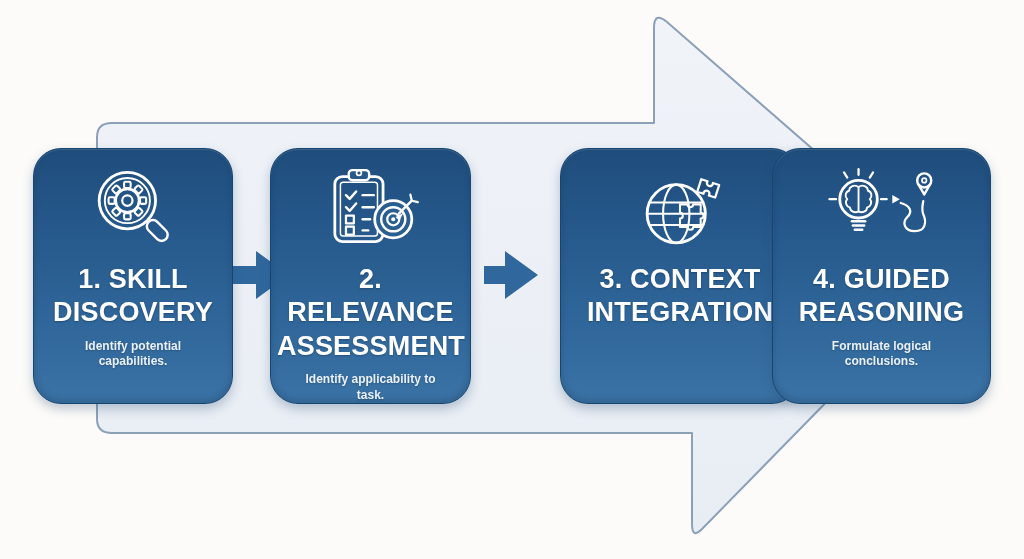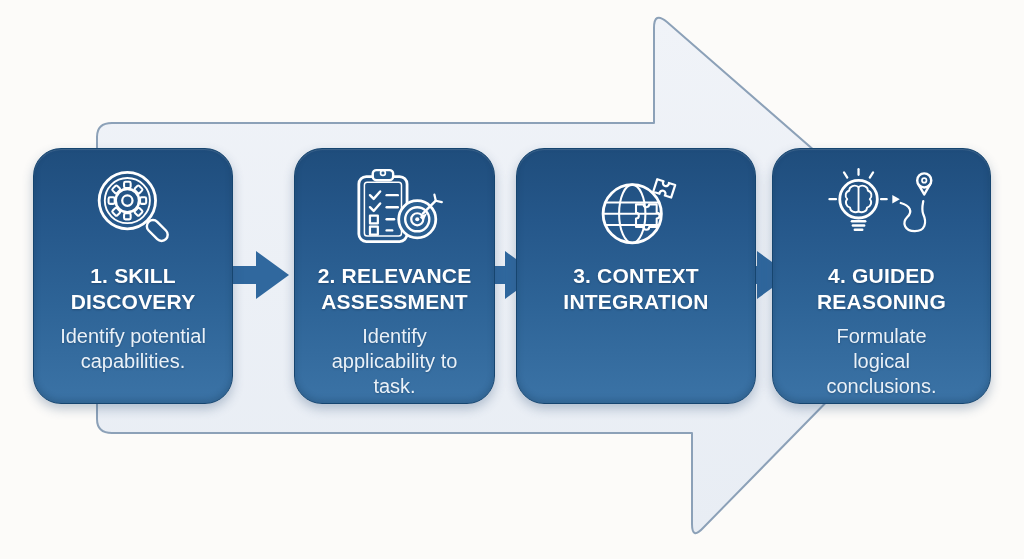--- a/index.html
+++ b/index.html
@@ -11,32 +11,32 @@
   .bg-svg{position:absolute;left:0;top:0;width:1024px;height:559px;}
   .step-card{
     position:absolute;top:148px;height:256px;box-sizing:border-box;
     border-radius:28px;
     background:linear-gradient(180deg,#1f4d7c 0%,#25578a 28%,#2e6497 62%,#3b73a6 100%);
     border:1px solid #16456f;
     box-shadow:0 5px 11px rgba(44,76,116,.30), inset 0 1px 1px rgba(255,255,255,.14), inset 0 -3px 6px rgba(10,35,60,.22);
     color:#fff;text-align:center;padding-top:12px;
   }
   .card-1{left:33px;width:200px;}
-  .card-2{left:294px;width:201px;}
-  .card-3{left:516px;width:240px;}
+  .card-2{left:270px;width:201px;}
+  .card-3{left:560px;width:240px;}
   .card-4{left:772px;width:219px;}
   .card-icon{height:98px;display:flex;align-items:center;justify-content:center;}
   .card-title{
     margin-top:4px;padding:0 6px;
-    font-size:21px;font-weight:bold;line-height:1.24;letter-spacing:.2px;
+    font-size:27px;font-weight:bold;line-height:1.24;letter-spacing:.2px;
     color:#ffffff;text-shadow:0 1px 2px rgba(8,30,54,.35);
   }
   .card-desc{
     max-width:152px;margin:9px auto 0;
-    font-size:20px;font-weight:400;line-height:1.26;
+    font-size:12px;font-weight:700;line-height:1.26;
     color:#eaf1f8;text-shadow:0 1px 2px rgba(8,30,54,.28);
   }
 </style>
 </head>
 <body>
 
 <div class="stage">
 
   <svg class="bg-svg" viewBox="0 0 1024 559" xmlns="http://www.w3.org/2000/svg">
     <defs>

